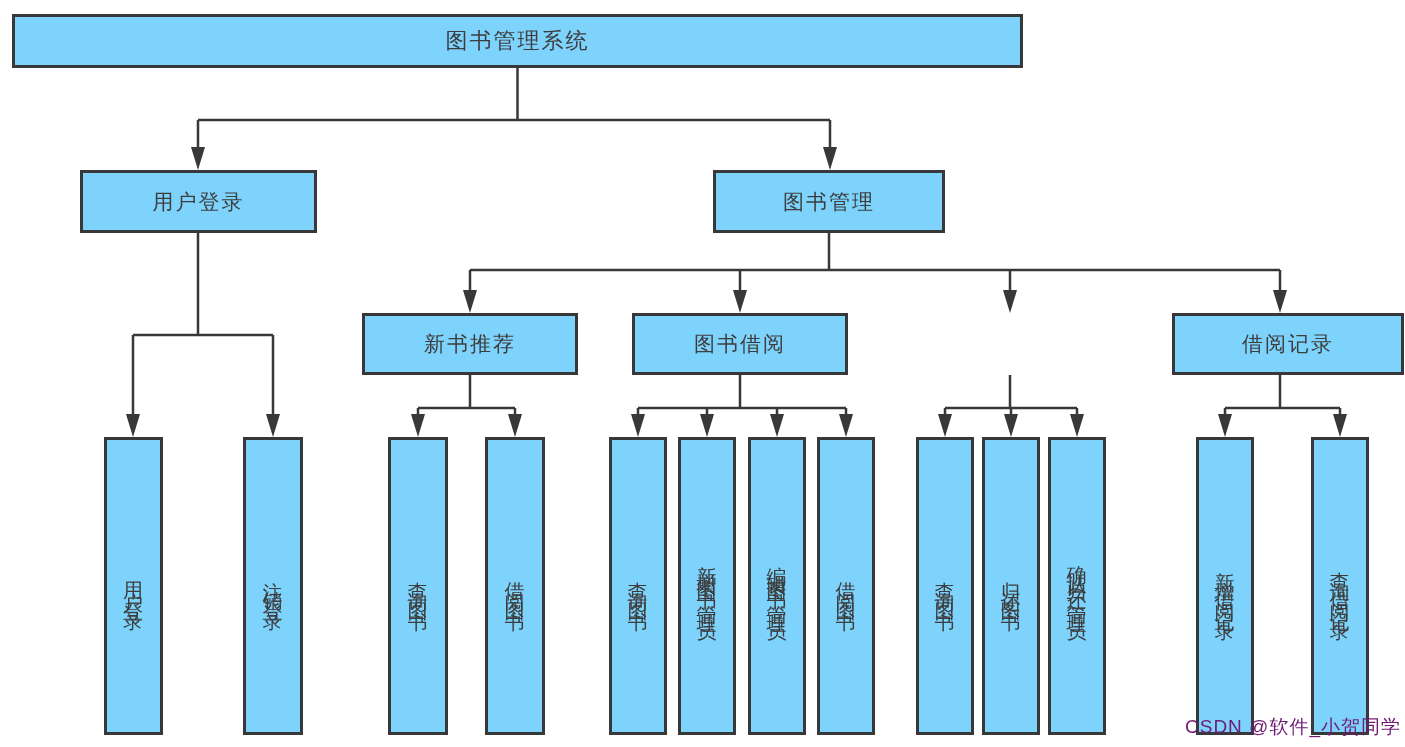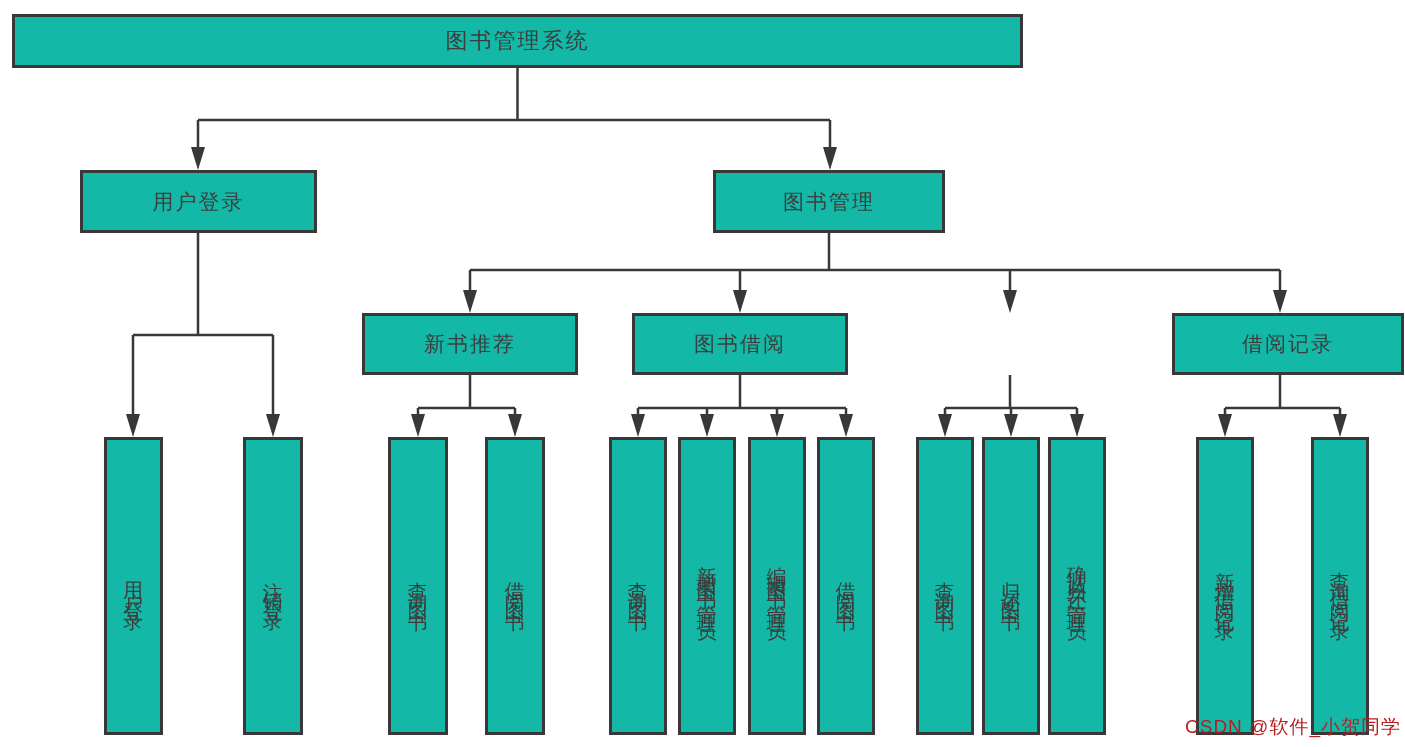--- a/index.html
+++ b/index.html
@@ -10,41 +10,41 @@
     font-family:"Liberation Sans","DejaVu Sans",sans-serif;
     overflow:hidden;
   }
   .connectors{position:absolute;left:0;top:0;width:1405px;height:747px;}
   .connectors path{stroke:#383838;stroke-width:2.5;fill:none;}
   .connectors polygon{fill:#383838;stroke:none;}
   .node{
     position:absolute;
     box-sizing:border-box;
     border:3px solid #383838;
-    background:#14b8a6;
+    background:#7dd3fc;
     color:#3d3d3d;
     display:flex;align-items:center;justify-content:center;
     font-size:21px;
     letter-spacing:2px;
     text-align:center;
     z-index:2;
   }
   .leaf{
     writing-mode:vertical-rl;
     font-size:20px;
     letter-spacing:10px;
     line-height:1;
     top:437px;height:298px;
   }
   .watermark{
     position:absolute;
     left:1185px;top:714px;
     width:215px;
     font-size:19px;
-    color:#b91c1c;
+    color:#701a75;
     letter-spacing:1px;
     white-space:nowrap;
     z-index:3;
   }
 </style>
 </head>
 <body>
 
 <div class="canvas">
 

